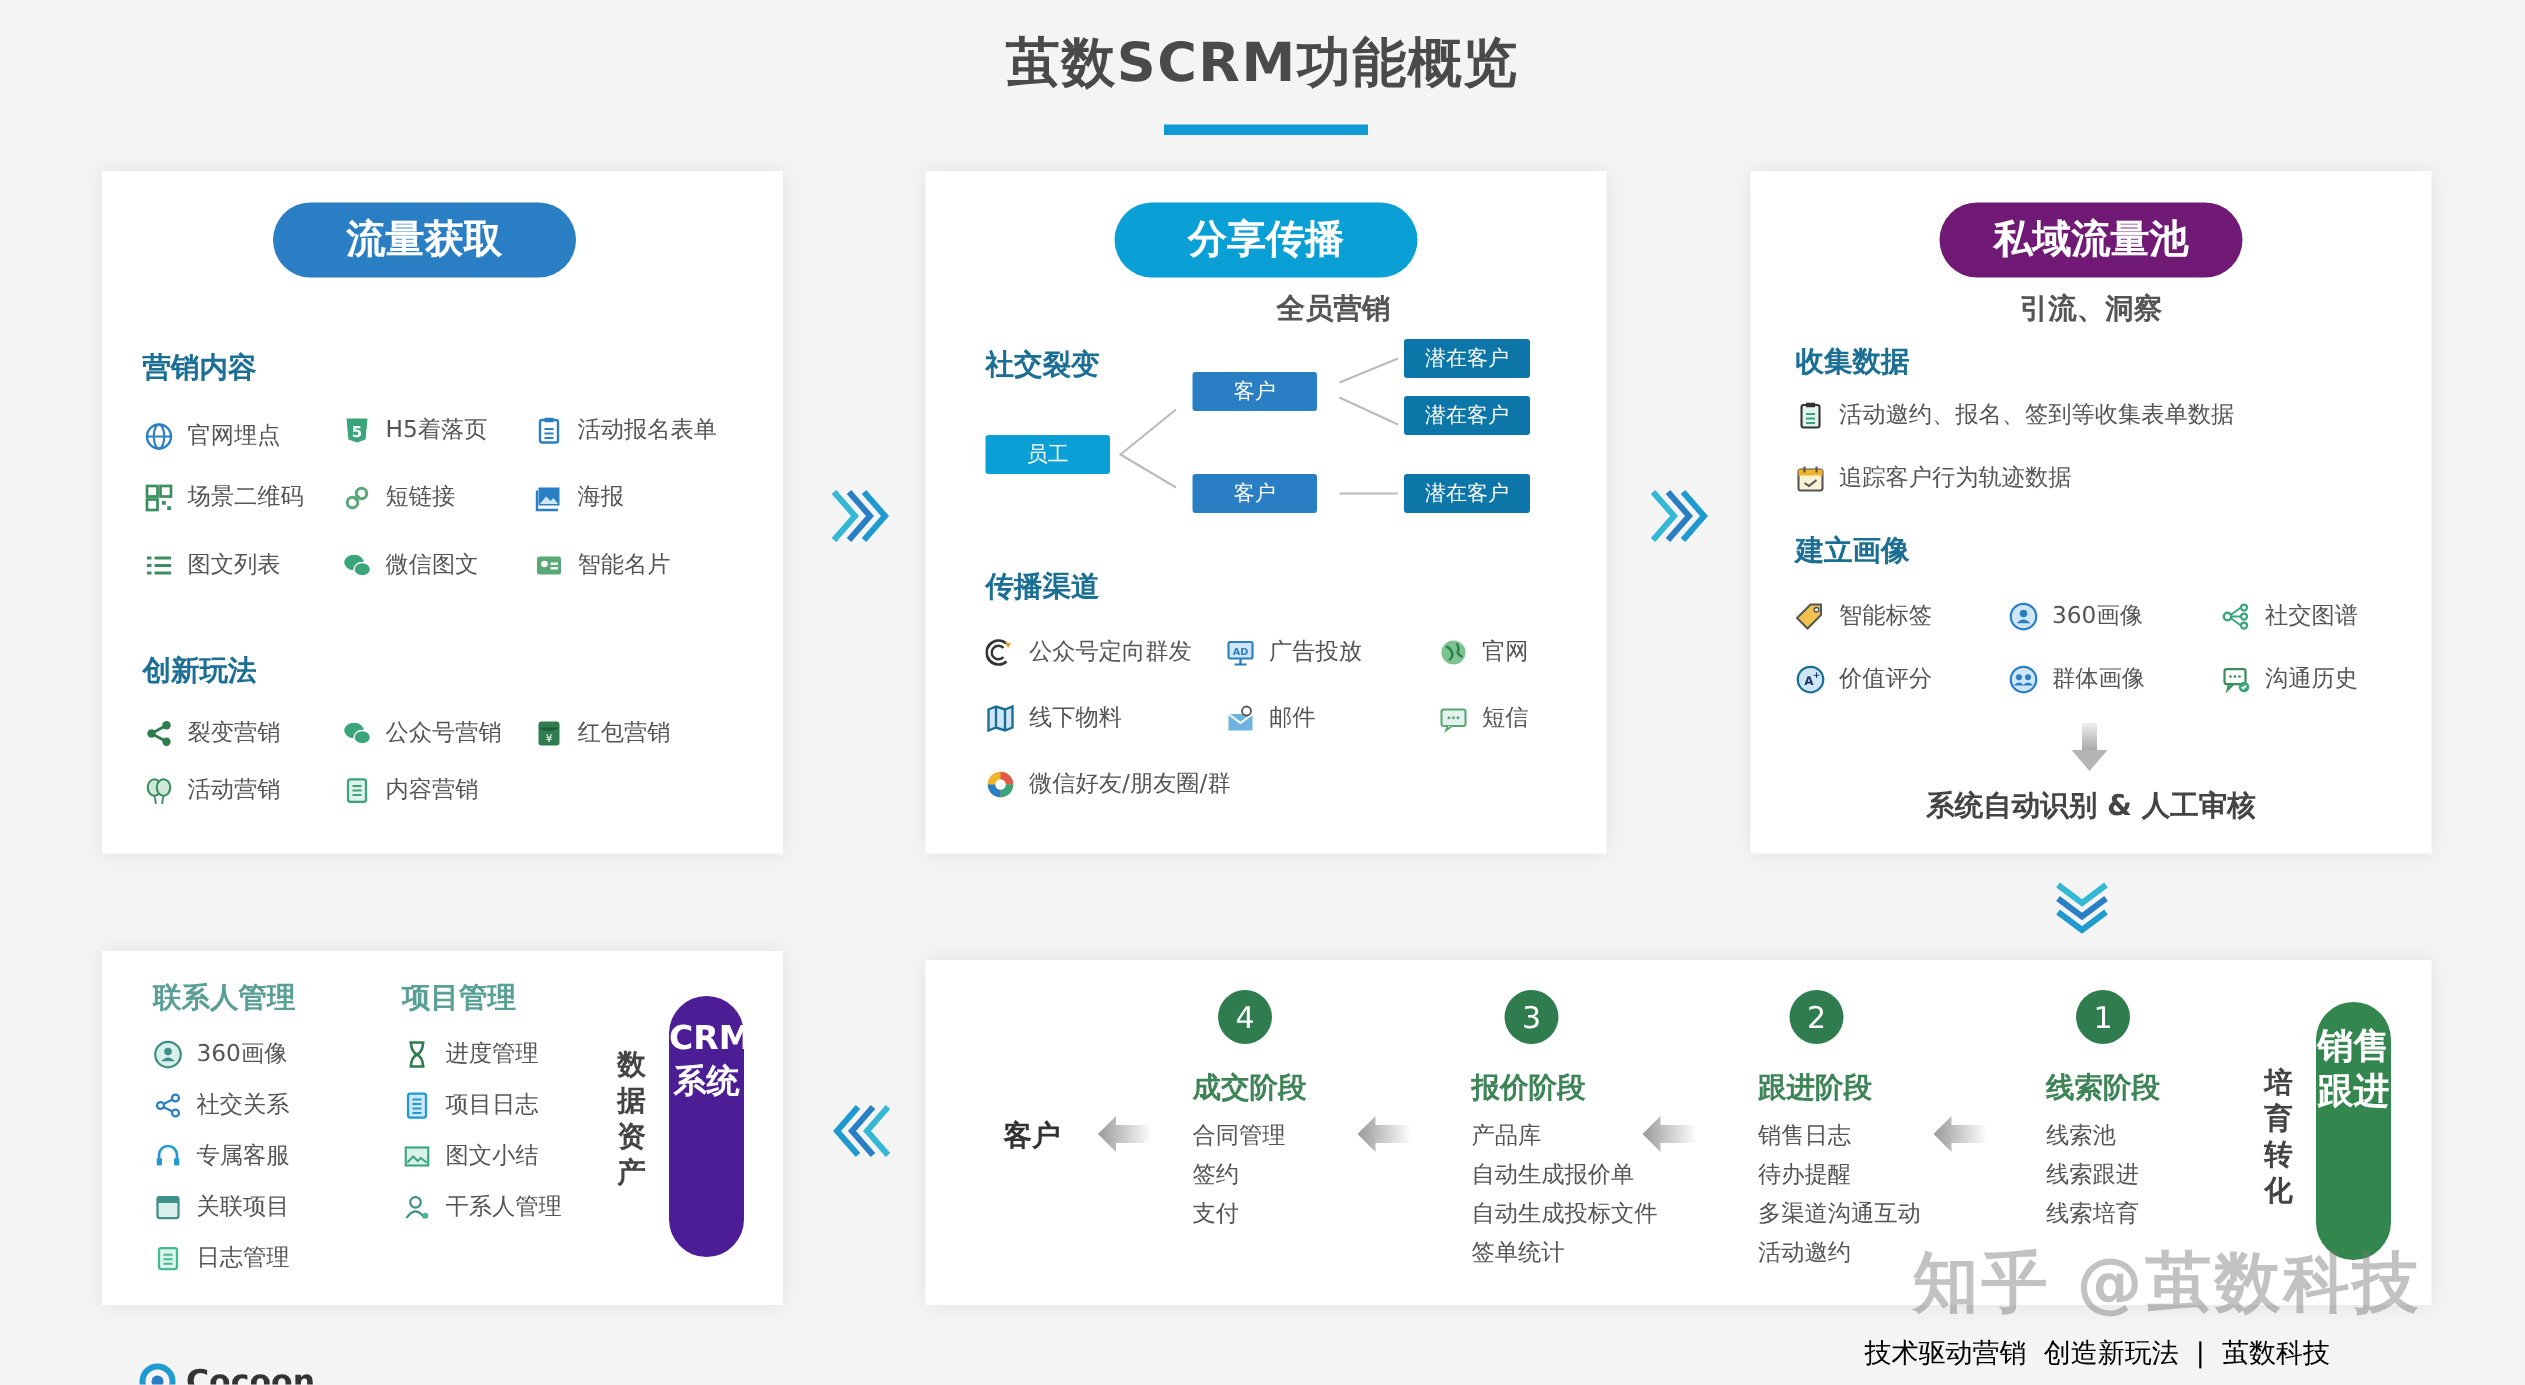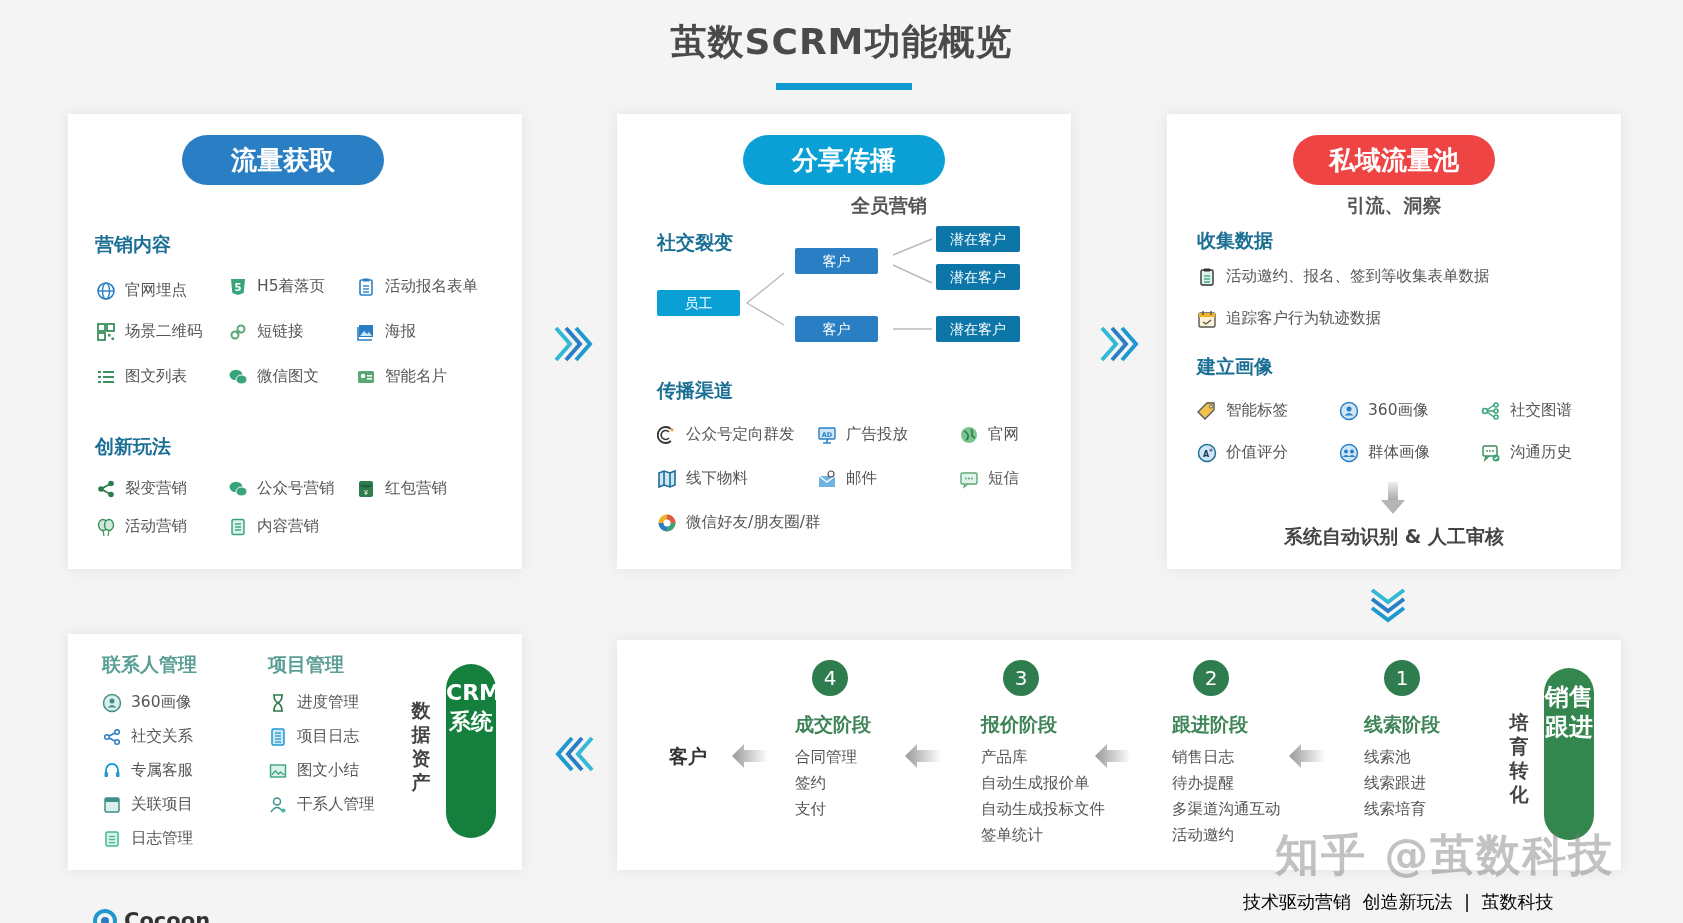--- a/index.html
+++ b/index.html
@@ -326,21 +326,21 @@
   </div>
 </div>
 
 <svg class="chev" style="left:1098px;top:322px;" width="44" height="44" viewBox="0 0 44 44">
   <path d="M4 6l14 16-14 16" fill="none" stroke="#35b8d3" stroke-width="4"></path>
   <path d="M14 6l14 16-14 16" fill="none" stroke="#2a7fc4" stroke-width="4"></path>
   <path d="M24 6l14 16-14 16" fill="none" stroke="#1e9ad0" stroke-width="4"></path>
 </svg>
 
 <div class="panel" style="left:1167px;top:114px;width:454px;height:455px;">
-  <div class="pill" style="left:126px;top:21px;background:#ef4444;">私域流量池</div>
+  <div class="pill" style="left:126px;top:21px;background:#701a75;">私域流量池</div>
   <div class="subtitle" style="left:0;width:454px;top:79px;">引流、洞察</div>
   <div class="section" style="left:30px;top:114px;">收集数据</div>
 
   <div class="item" style="left:30px;top:152px;">
     <span class="ic">
         <svg viewBox="0 0 20 20">
           <rect x="4" y="3" width="12" height="15" rx="1.5" fill="#e1f3ec" stroke="#333" stroke-width="1.4"></rect>
           <rect x="7" y="1.5" width="6" height="3" fill="#333"></rect>
           <line x1="7" y1="9" x2="13" y2="9" stroke="#3aa57a" stroke-width="1.4"></line>
           <line x1="7" y1="12" x2="13" y2="12" stroke="#3aa57a" stroke-width="1.4"></line>
@@ -599,21 +599,21 @@
         <svg viewBox="0 0 20 20">
           <circle cx="9" cy="6.5" r="3.5" fill="none" stroke="#3f8f89" stroke-width="1.5"></circle>
           <path d="M3 17q6-9 12 0" fill="none" stroke="#3f8f89" stroke-width="1.5"></path>
           <circle cx="15.5" cy="15.5" r="2" fill="#44b995"></circle>
         </svg>
       </span>
     <span>干系人管理</span>
   </div>
 
   <div class="vtext" style="left:342px;top:64px;">数据资产</div>
-  <div class="vpill" style="left:378px;top:30px;width:50px;height:174px;background:#15803d;font-size:22px;line-height:29px;">CRM系统</div>
+  <div class="vpill" style="left:378px;top:30px;width:50px;height:174px;background:#4c1d95;font-size:22px;line-height:29px;">CRM系统</div>
 </div>
 
 <div class="abs" style="left:92px;top:887px;display:flex;align-items:center;">
   <svg width="26" height="26" viewBox="0 0 26 26">
       <circle cx="13" cy="13" r="10" fill="none" stroke="#1e9ad0" stroke-width="4"></circle>
       <circle cx="13" cy="13" r="4" fill="#2a7fc4"></circle>
     </svg>
   <span style="margin-left:6px;font-size:21px;font-weight:bold;color:#333;">Cocoon</span>
   <span style="margin-left:7px;font-size:21px;color:#a21caf;margin-top:44px;">Data</span>
 </div>

